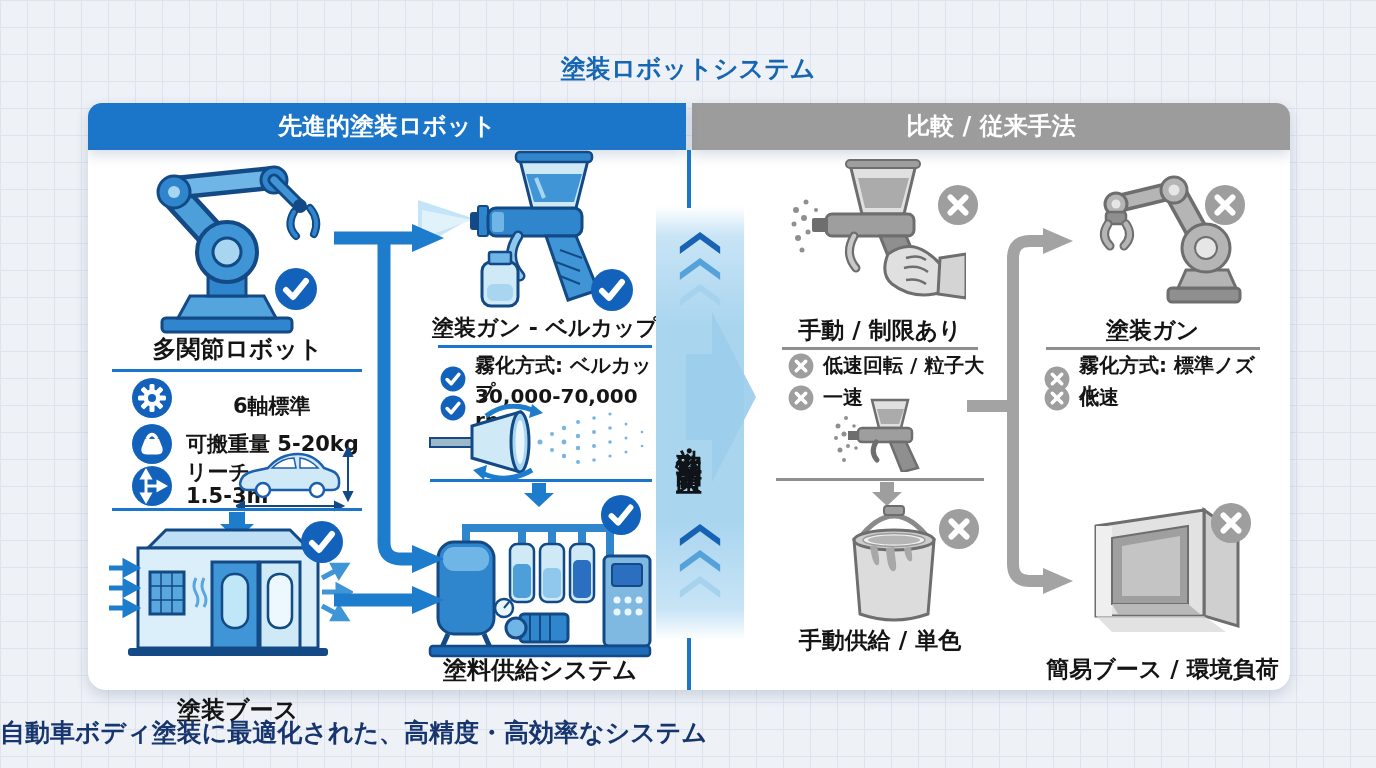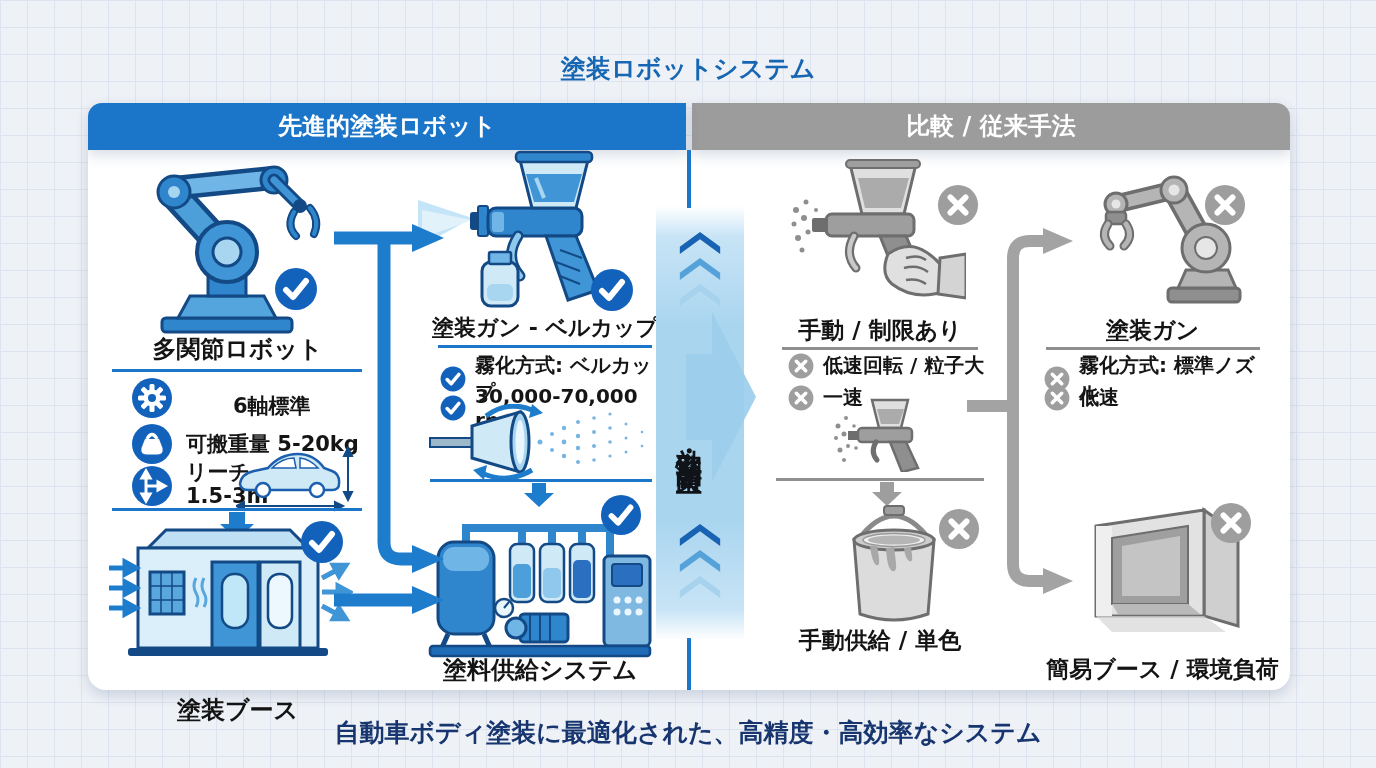--- a/index.html
+++ b/index.html
@@ -33,21 +33,21 @@
   .mark{flex:0 0 auto;}
   .band{
     background:linear-gradient(180deg,rgba(191,224,244,0) 0%,#c8e4f6 7%,#a9d5ef 28%,
                #a9d5ef 72%,#c8e4f6 93%,rgba(191,224,244,0) 100%);
   }
   .band-text{
     writing-mode:vertical-rl;text-orientation:upright;
     font-size:26px;font-weight:800;color:#101418;letter-spacing:3px;
     display:flex;align-items:center;justify-content:center;
   }
-  .footer{font-size:25px;font-weight:800;color:#17356e;text-align:center;}
+  .footer{font-size:25px;font-weight:800;color:#17356e;text-align:left;}
 </style>
 </head>
 <body>
 
 <div id="stage">
 
   <div class="abs page-title" style="left:88px;top:52px;width:1200px;">塗装ロボットシステム</div>
 
   <div class="abs card-body shadow" style="left:88px;top:150px;width:1202px;height:540px;"></div>
   <div class="abs hdr hdr-right shadow" style="left:692px;top:103px;width:598px;height:47px;">比較 / 従来手法</div>

